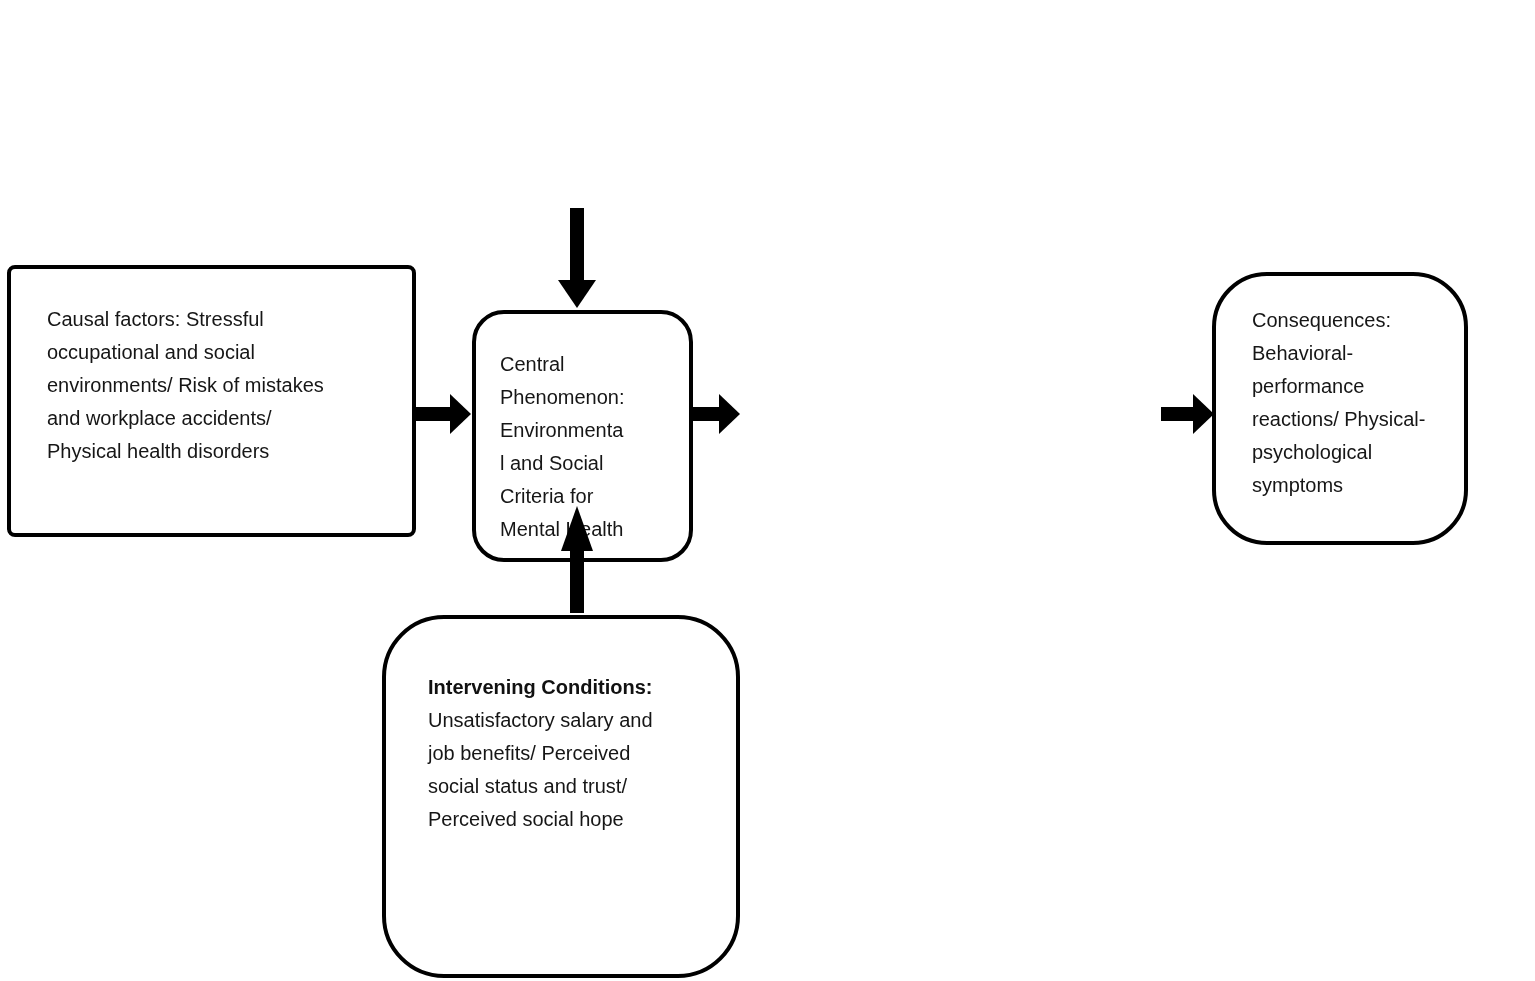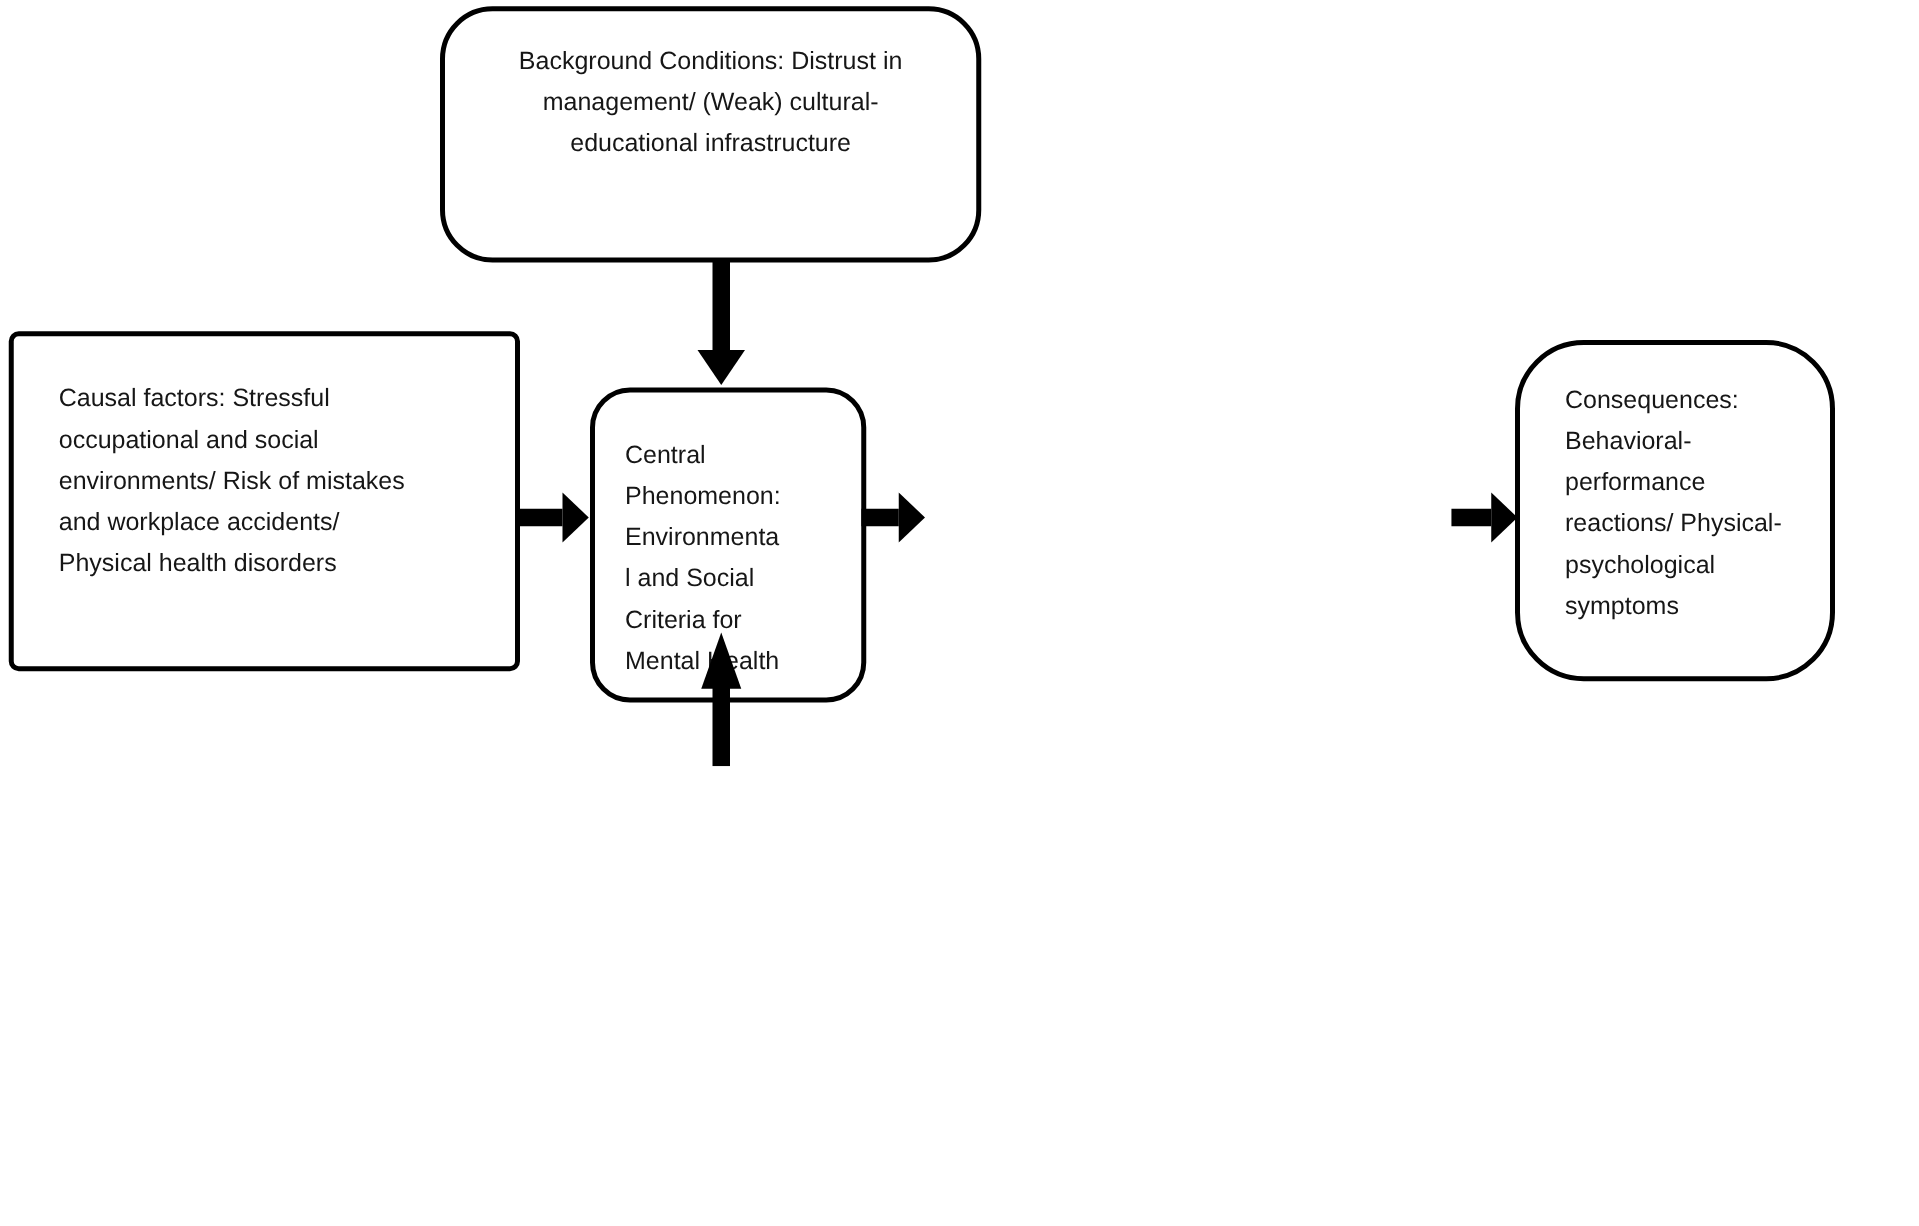--- a/index.html
+++ b/index.html
@@ -70,25 +70,20 @@
   #arrow-causal-to-central     { left: 414px; top: 392px; }
   #arrow-central-to-actions    { left: 689px; top: 392px; }
   #arrow-actions-to-consequences { left: 1161px; top: 392px; }
   #arrow-intervening-to-central { left: 557px; top: 505px; }
 </style>
 </head>
 <body>
 
 <div class="canvas">
 
-  <div class="box" id="box-background">
-    <div class="box-text center">Background Conditions: Distrust in
-management/ (Weak) cultural-
-educational infrastructure</div>
-  </div>
 
   <div class="box" id="box-causal">
     <div class="box-text">Causal factors: Stressful
 occupational and social
 environments/ Risk of mistakes
 and workplace accidents/
 Physical health disorders</div>
   </div>
 
   <div class="box" id="box-central">
@@ -103,20 +98,27 @@
 
   <div class="box" id="box-consequences">
     <div class="box-text">Consequences:
 Behavioral-
 performance
 reactions/ Physical-
 psychological
 symptoms</div>
   </div>
 
+  <div class="box" id="box-intervening">
+    <div class="box-title">Intervening Conditions:</div>
+    <div class="box-text">Unsatisfactory salary and
+job benefits/ Perceived
+social status and trust/
+Perceived social hope</div>
+  </div>
 
   <svg class="arrow" id="arrow-background-to-central" width="40" height="101" viewBox="0 0 40 101">
     <rect x="13" y="0" width="14" height="74" fill="#000"></rect>
     <polygon points="1,72 39,72 20,100" fill="#000"></polygon>
   </svg>
 
   <svg class="arrow" id="arrow-causal-to-central" width="58" height="44" viewBox="0 0 58 44">
     <rect x="0" y="15" width="36" height="14" fill="#000"></rect>
     <polygon points="36,2 36,42 57,22" fill="#000"></polygon>
   </svg>

